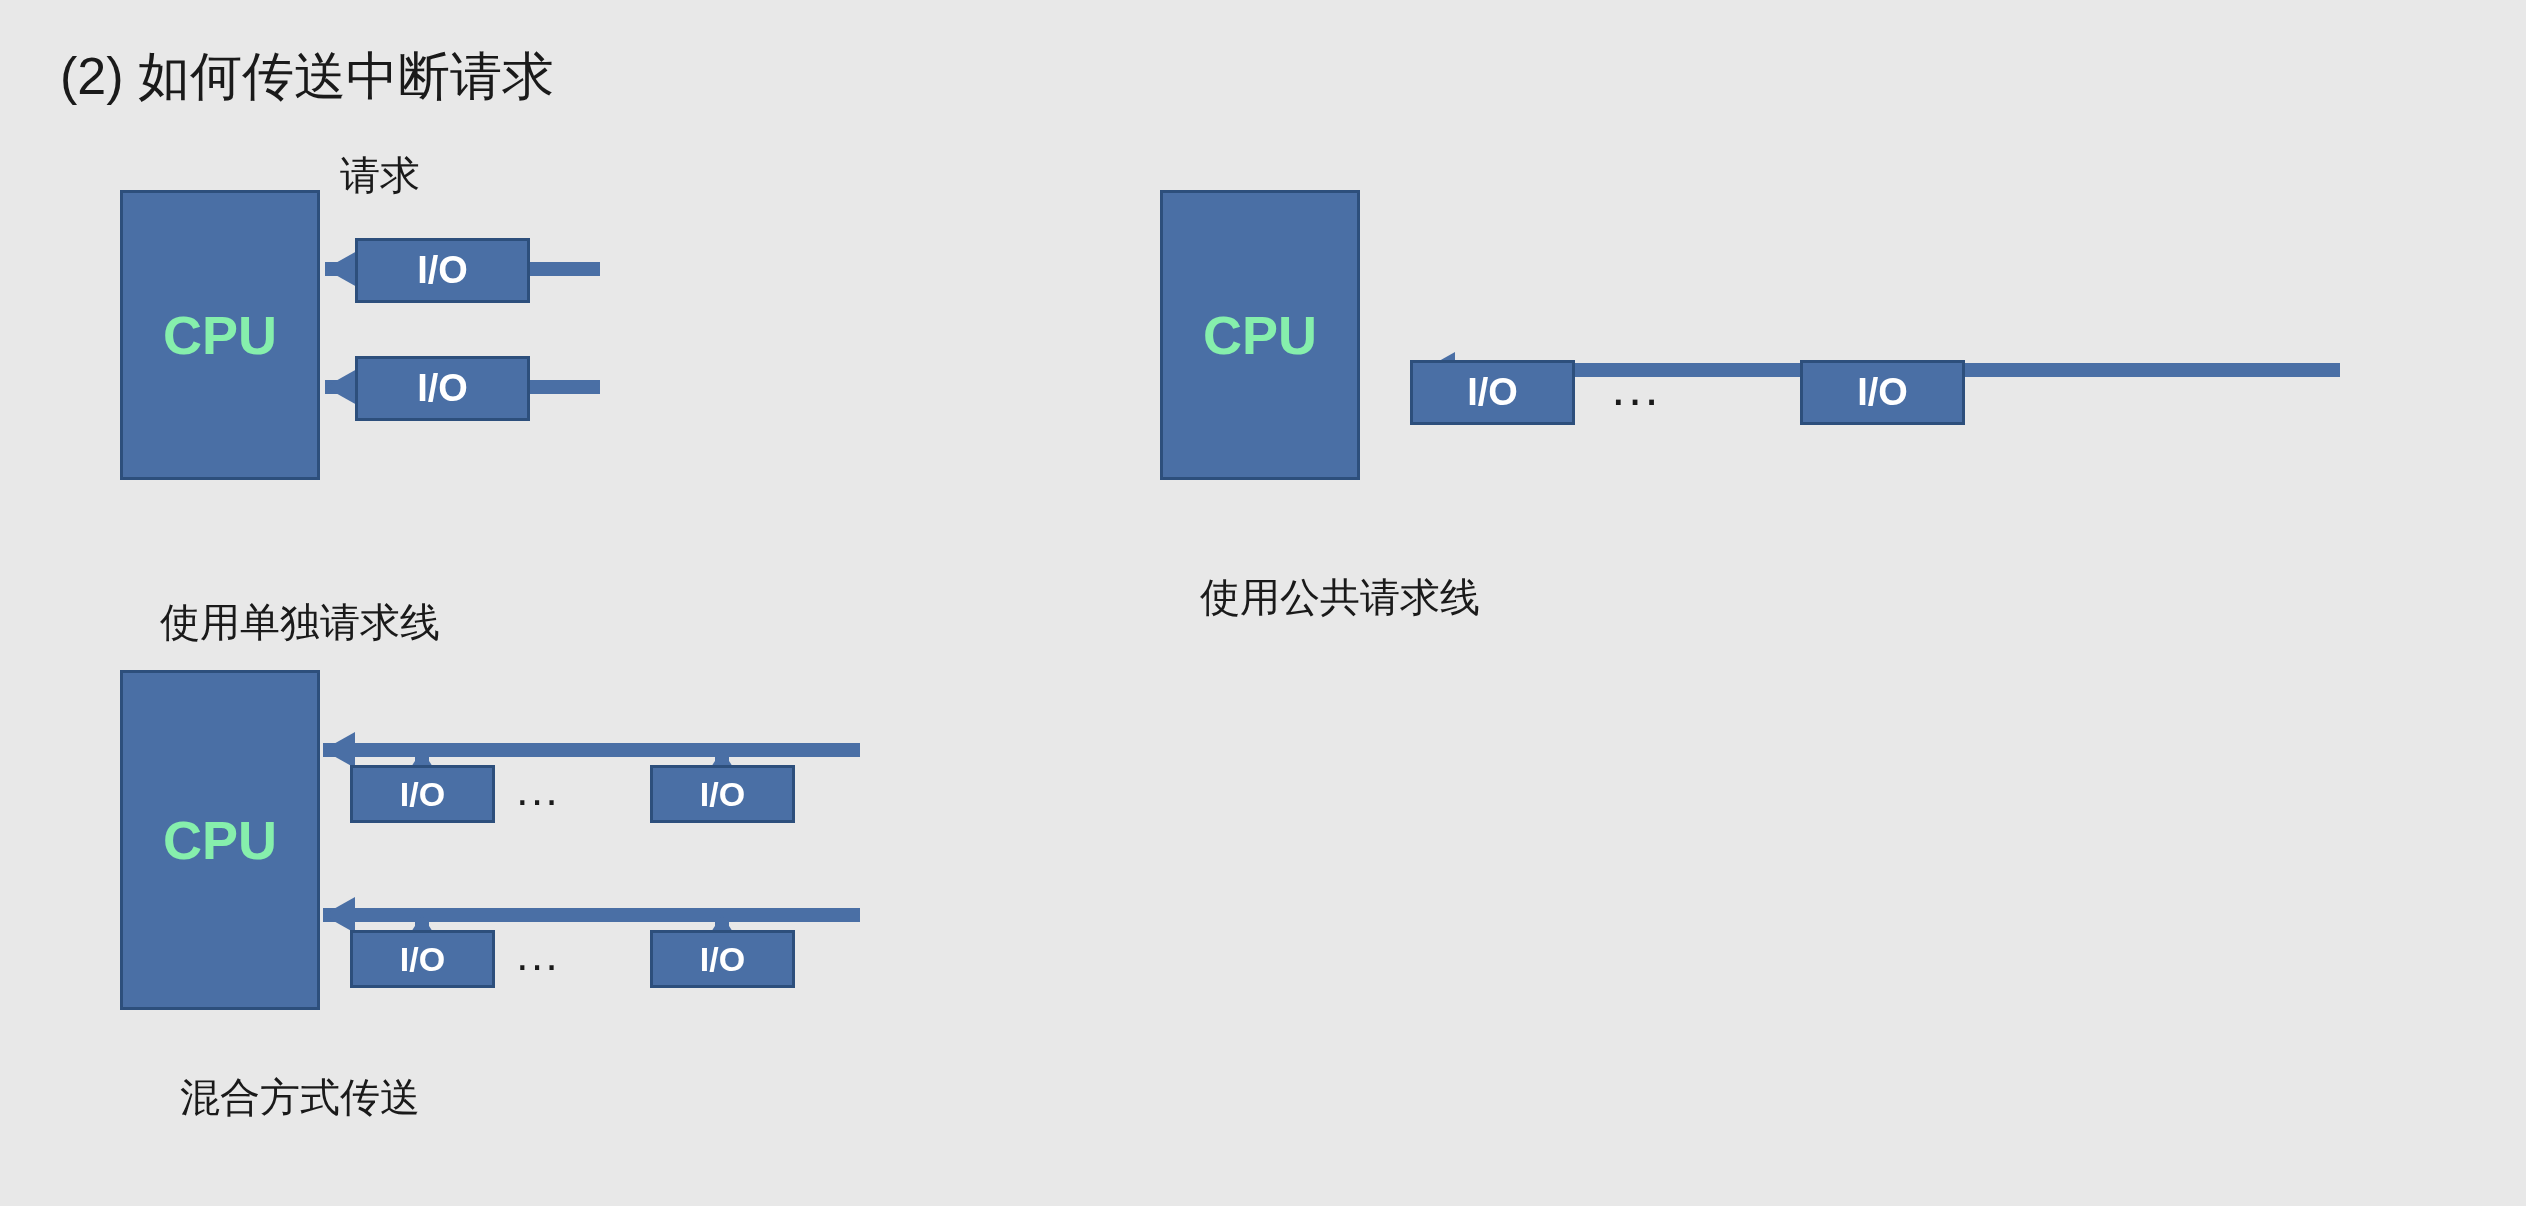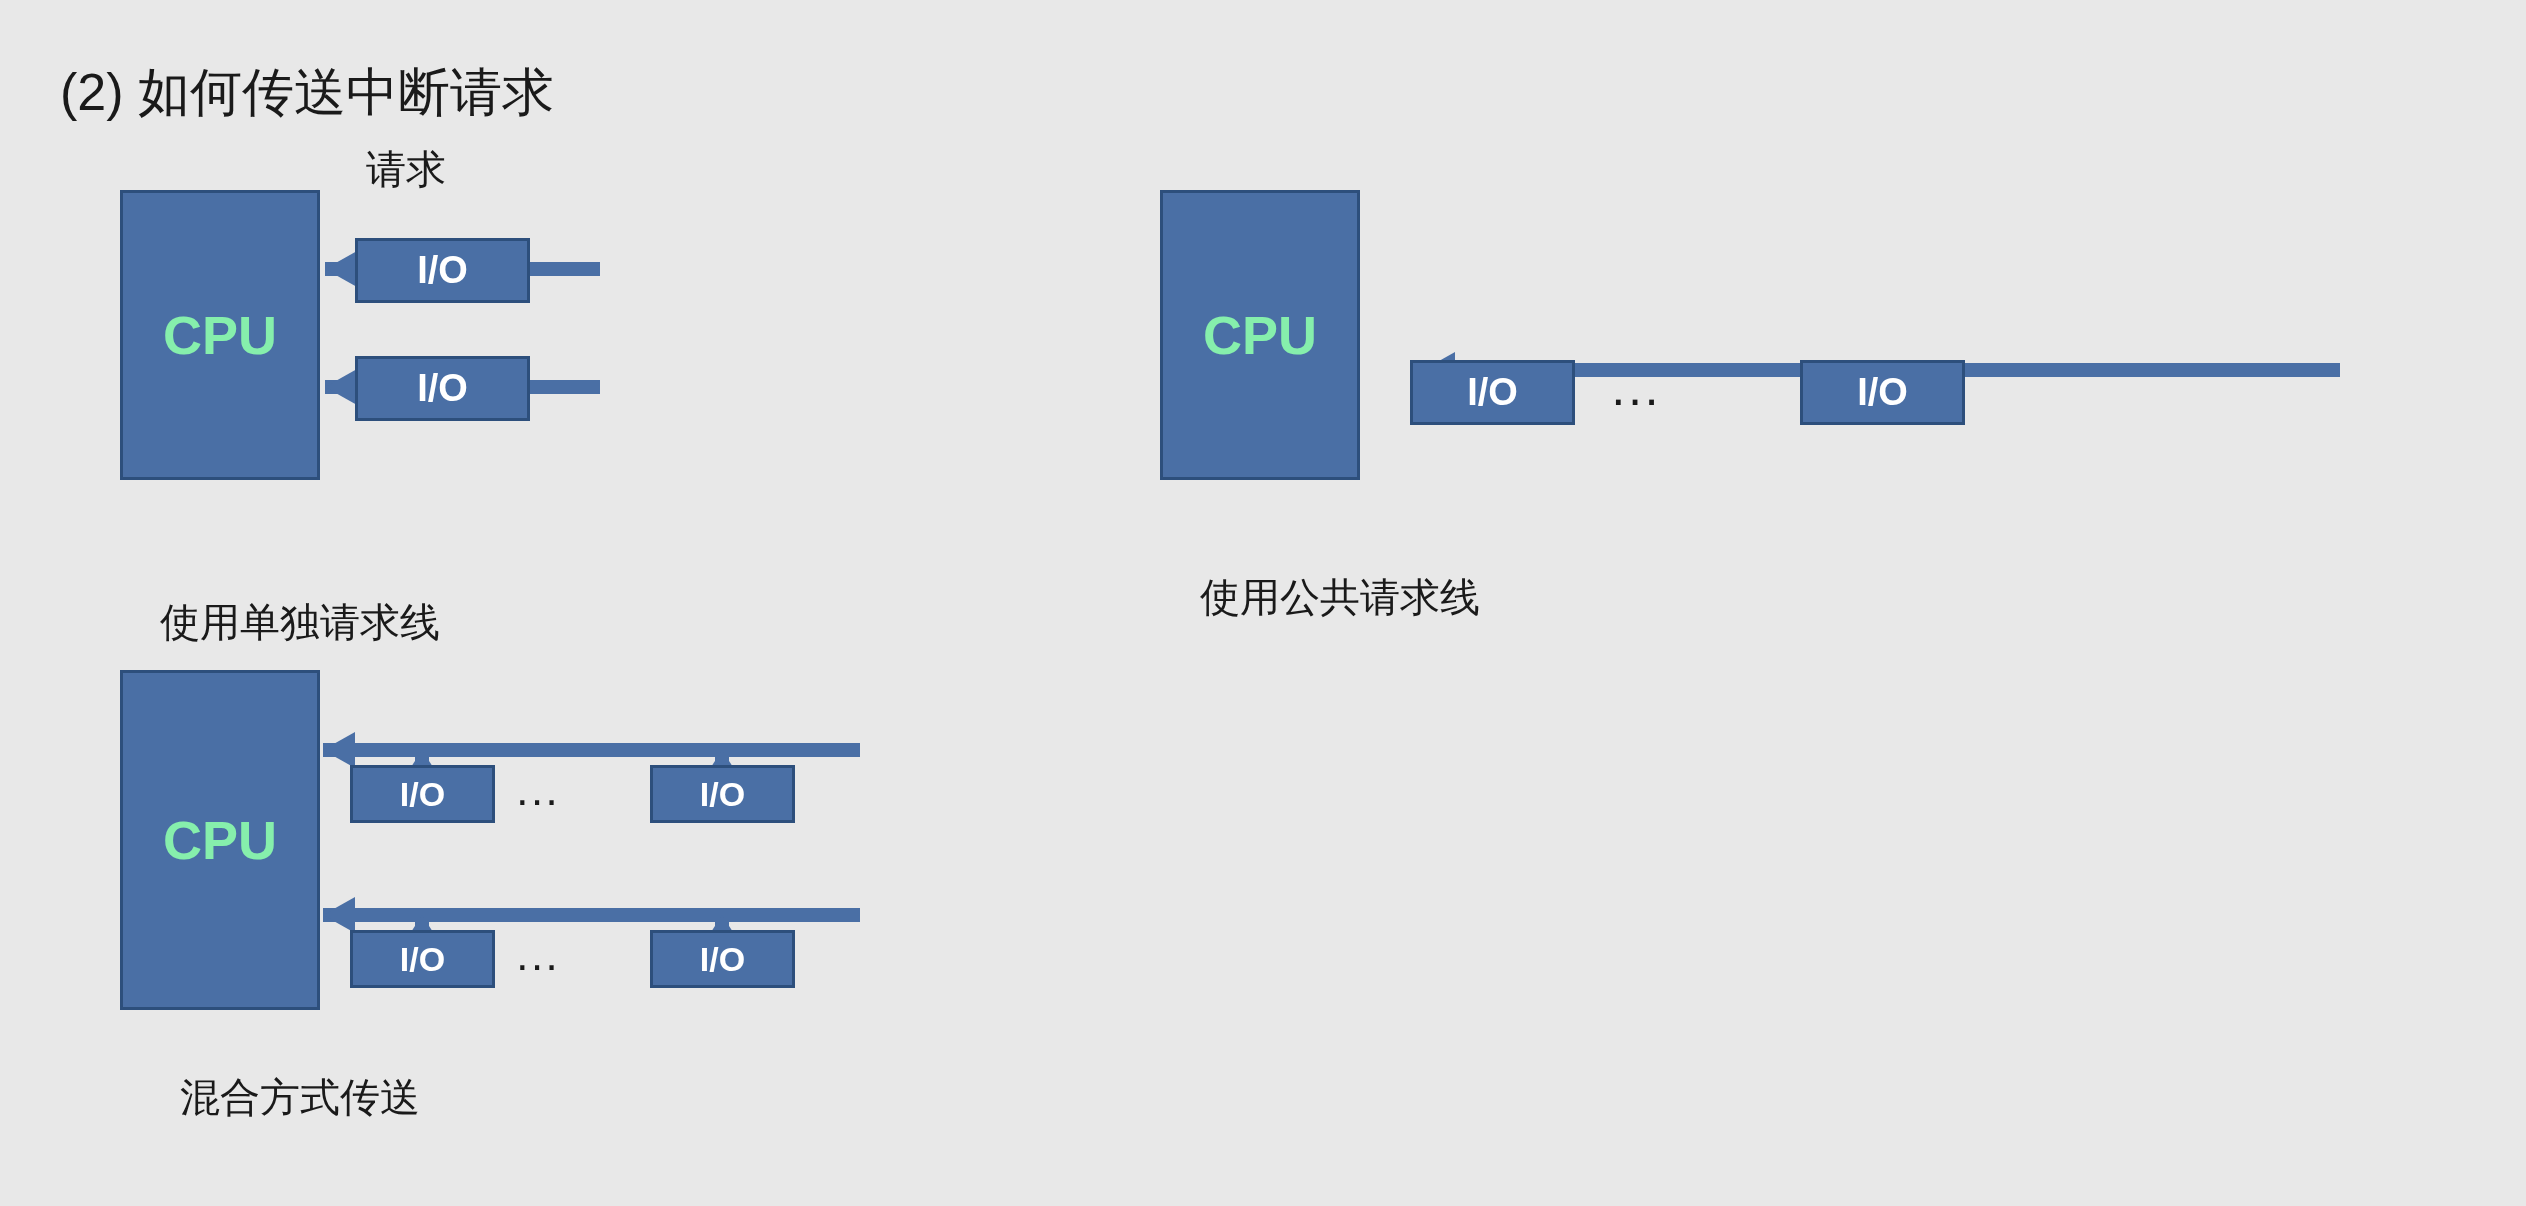--- a/index.html
+++ b/index.html
@@ -8,43 +8,42 @@
       width: 2526px;
       height: 1206px;
       background: #e8e8e8;
       font-family: "Microsoft YaHei", "PingFang SC", "SimHei", sans-serif;
       position: relative;
       overflow: hidden;
     }
 
     .page-title {
       position: absolute;
-      top: 58px;
+      top: 42px;
       left: 60px;
       font-size: 52px;
       color: #1a1a1a;
       font-weight: normal;
     }
 
     
     .diagram1 {
       position: absolute;
       top: 130px;
       left: 60px;
       width: 700px;
       height: 500px;
     }
 
     .label-qingqiu {
       position: absolute;
-      top: 12px;
+      top: 18px;
       left: 280px;
       font-size: 40px;
       color: #1a1a1a;
-      margin-left: 26px;
     }
 
     .cpu-box1 {
       position: absolute;
       top: 60px;
       left: 60px;
       width: 200px;
       height: 290px;
       background: #4a6fa5;
       border: 3px solid #2d4f7c;

